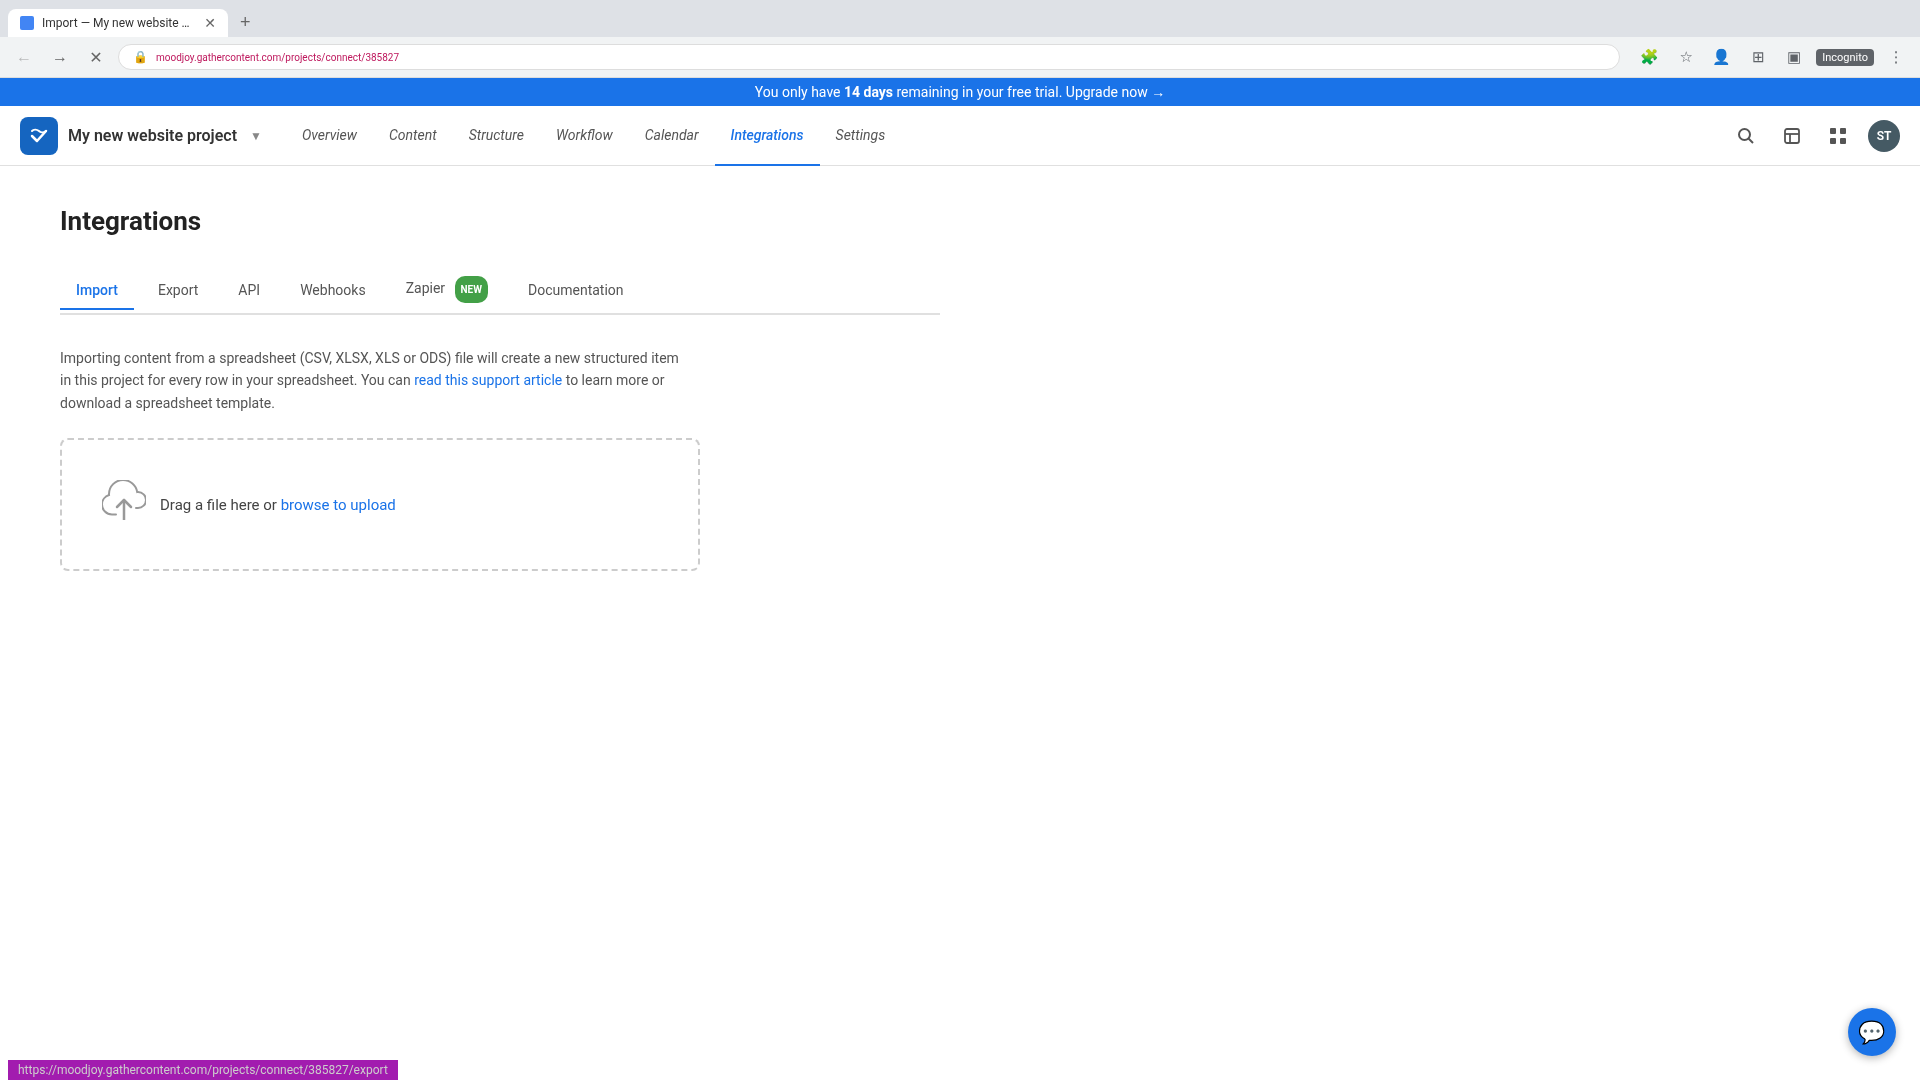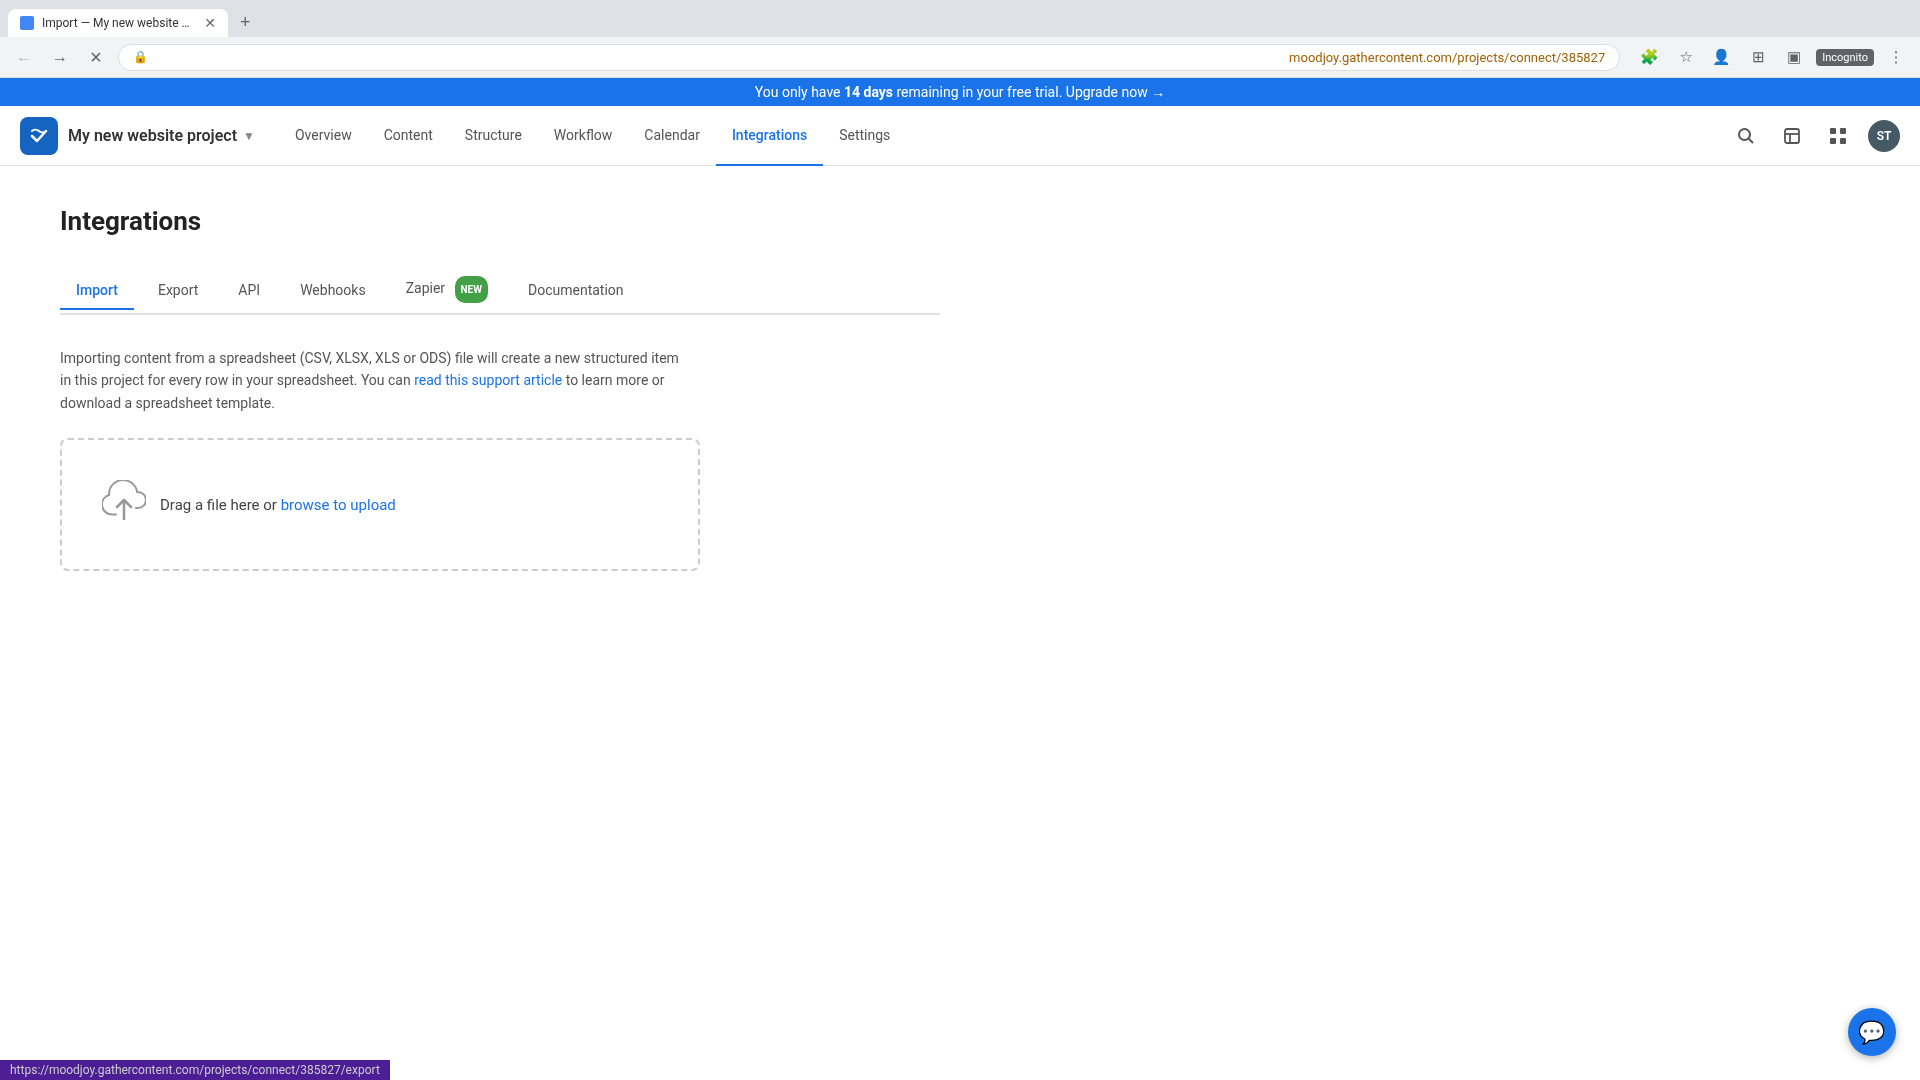--- a/index.html
+++ b/index.html
@@ -12,37 +12,37 @@
     .browser-tab.active { background: #fff; }
     .tab-favicon { width: 14px; height: 14px; background: #4285f4; border-radius: 2px; flex-shrink: 0; }
     .tab-title { flex: 1; overflow: hidden; text-overflow: ellipsis; white-space: nowrap; font-size: 12px; }
     .tab-close { cursor: pointer; color: #666; font-size: 14px; flex-shrink: 0; }
     .tab-new { background: none; border: none; font-size: 18px; color: #666; cursor: pointer; padding: 4px 8px; }
     .browser-nav { display: flex; align-items: center; padding: 6px 10px; gap: 8px; background: #f1f3f4; }
     .nav-btn { background: none; border: none; cursor: pointer; color: #666; font-size: 16px; padding: 4px 6px; border-radius: 50%; display: flex; align-items: center; justify-content: center; width: 28px; height: 28px; }
     .nav-btn.disabled { opacity: 0.4; cursor: default; }
     .address-bar { flex: 1; background: #fff; border: 1px solid #ddd; border-radius: 20px; padding: 5px 14px; font-size: 13px; color: #333; display: flex; align-items: center; gap: 8px; }
     .address-bar .lock-icon { color: #5f6368; font-size: 12px; }
-    .address-text { flex: 1; color: #a16207; font-size: 13px; text-align: right; }
+    .address-text { flex: 1; color: #be185d; font-size: 10px; }
     .browser-actions { display: flex; align-items: center; gap: 8px; margin-left: 8px; }
     .browser-action-btn { background: none; border: none; cursor: pointer; color: #5f6368; font-size: 15px; padding: 4px; border-radius: 50%; width: 28px; height: 28px; display: flex; align-items: center; justify-content: center; }
     .incognito-badge { background: #5f6368; color: white; border-radius: 4px; padding: 2px 6px; font-size: 11px; }
 
     
     .trial-banner { background: #1a73e8; color: white; text-align: center; padding: 6px; font-size: 14px; }
     .trial-banner strong { font-weight: 700; }
 
     
     .app-header { display: flex; align-items: center; padding: 0 20px; height: 60px; border-bottom: 1px solid #e0e0e0; background: #fff; }
     .logo-area { display: flex; align-items: center; gap: 10px; margin-right: 24px; }
     .logo-box { width: 38px; height: 38px; background: #1565c0; border-radius: 8px; display: flex; align-items: center; justify-content: center; }
-    .project-name { font-size: 16px; font-weight: 600; color: #333; display: flex; align-items: center; gap: 6px; }
+    .project-name { font-size: 16px; font-weight: 600; color: #333; display: flex; align-items: center; gap: 13px; }
     .project-dropdown { color: #888; font-size: 12px; cursor: pointer; }
     .main-nav { display: flex; align-items: center; gap: 0; flex: 1; }
-    .nav-link { padding: 0 16px; height: 60px; display: flex; align-items: center; text-decoration: none; color: #555; font-size: 14px; border-bottom: 2px solid transparent; cursor: pointer; }
+    .nav-link { padding: 0 16px; height: 60px; display: flex; align-items: center; text-decoration: none; color: #555; font-size: 14px; border-bottom: 2px solid transparent; cursor: pointer; font-style: italic; }
     .nav-link.active { color: #1a73e8; border-bottom-color: #1a73e8; font-weight: 500; }
     .header-actions { display: flex; align-items: flex-end; gap: 14px; margin-left: auto; }
     .header-icon-btn { background: none; border: none; cursor: pointer; color: #555; font-size: 18px; width: 32px; height: 32px; display: flex; align-items: center; justify-content: center; border-radius: 50%; }
     .avatar { width: 32px; height: 32px; border-radius: 50%; background: #455a64; color: white; display: flex; align-items: center; justify-content: center; font-size: 12px; font-weight: 600; cursor: pointer; }
 
     
     .main-content { padding: 40px 60px; max-width: 1000px; }
     .page-title { font-size: 26px; font-weight: 700; color: #222; margin-bottom: 30px; }
 
     
@@ -60,21 +60,21 @@
     .upload-area { border: 2px dashed #ccc; border-radius: 8px; padding: 40px; display: flex; align-items: center; justify-content: flex-start; gap: 14px; max-width: 640px; cursor: pointer; background: #fff; }
     .upload-icon { font-size: 36px; color: #888; }
     .upload-text { font-size: 15px; color: #444; }
     .upload-text a { color: #1a73e8; text-decoration: none; }
 
     
     .chat-button { position: fixed; bottom: 24px; right: 24px; width: 48px; height: 48px; background: #1a73e8; border-radius: 50%; display: flex; align-items: center; justify-content: center; cursor: pointer; box-shadow: 0 2px 8px rgba(0,0,0,0.3); }
     .chat-button-icon { color: white; font-size: 22px; }
 
     
-    .status-bar { position: fixed; bottom: 0; left: 0; background: #4c1d95; color: #ccc; font-size: 12px; padding: 3px 10px; max-width: 400px; white-space: nowrap; overflow: hidden; text-overflow: ellipsis; }
+    .status-bar { position: fixed; bottom: 0; left: 8px; background: #a21caf; color: #ccc; font-size: 12px; padding: 3px 10px; max-width: 400px; white-space: nowrap; overflow: hidden; text-overflow: ellipsis; }
   </style>
 </head>
 <body>
 
 <div class="browser-chrome">
   <div class="browser-tab-bar">
     <div class="browser-tab active">
       <div class="tab-favicon"></div>
       <span class="tab-title">Import — My new website pro...</span>
       <span class="tab-close">✕</span>

